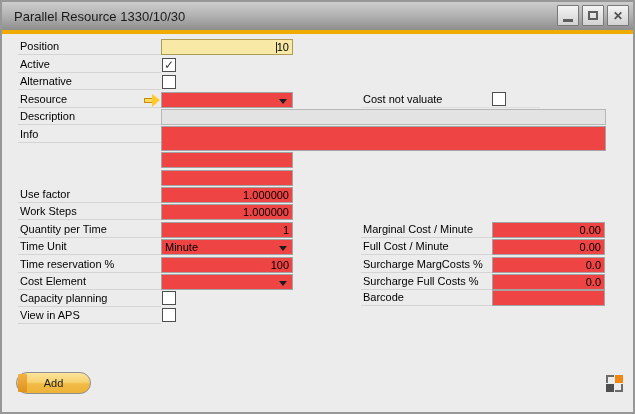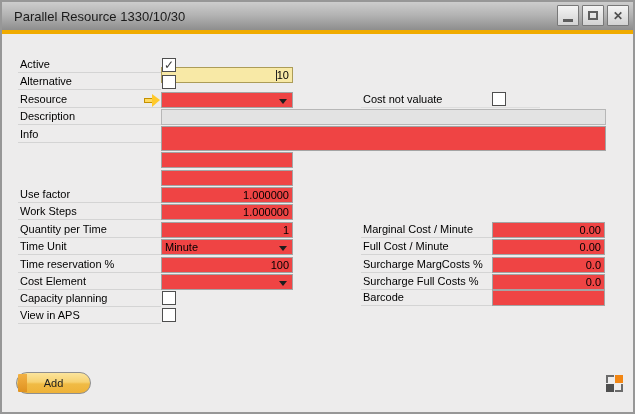--- a/index.html
+++ b/index.html
@@ -37,21 +37,21 @@
 
   
   .field{
     position:absolute;height:16px;background:#ef4444;border:1px solid #A4A4A4;
     font-size:11px;display:flex;align-items:center;padding:0 3px;overflow:hidden;
   }
   .left-f{left:159px;width:132px;}
   .right-f{left:490px;width:113px;}
   .wide-f{left:159px;width:445px;}
   .num{margin-left:auto;text-align:right;}
-  .yellow{background:#F8E9A6;border-color:#AC9C58;margin-top:28px;}
+  .yellow{background:#F8E9A6;border-color:#AC9C58;}
   .disabled{background:#E3E3E3;border-color:#B7B7B7;}
   .tall{height:25px;align-items:flex-start;}
   .caret{width:1px;height:11px;background:#222;margin-left:auto;}
   .yellow .num{margin-left:0;}
 
   
   .dd{
     position:absolute;right:5px;top:6px;width:0;height:0;
     border-left:4px solid transparent;border-right:4px solid transparent;
     border-top:5px solid #1d1d1d;
@@ -108,20 +108,21 @@
       </div>
     <div class="winbtn">
         <span class="glyph-max"></span>
       </div>
     <div class="winbtn">
         <span class="glyph-close">✕</span>
       </div>
   </div>
   <div class="accent"></div>
 
+  <div class="lbl left" style="top:37px">Position</div>
   <div class="field left-f yellow" style="top:37px">
     <span class="caret"></span>
     <span class="num">10</span>
   </div>
 
   <div class="lbl left" style="top:55px">Active</div>
   <div class="checkbox checked" style="top:56px">
     <span class="check">✓</span>
   </div>
 

